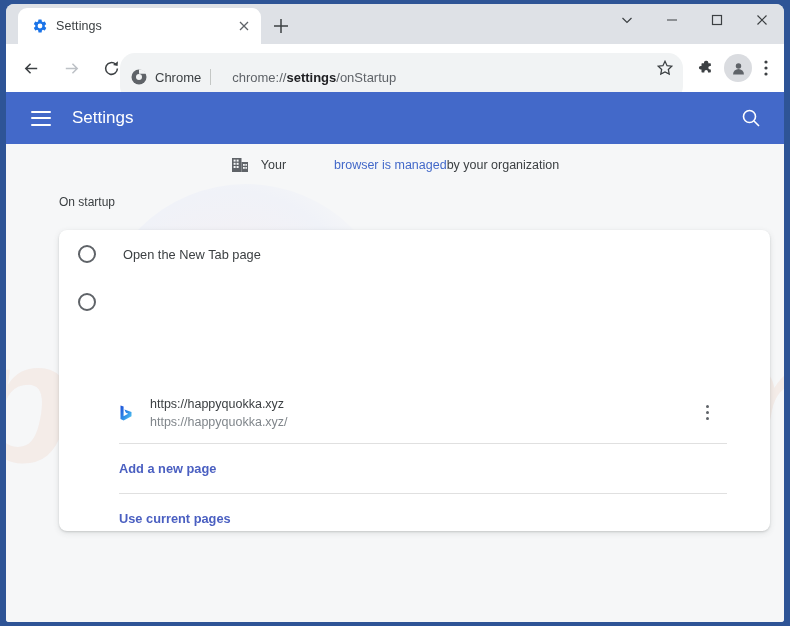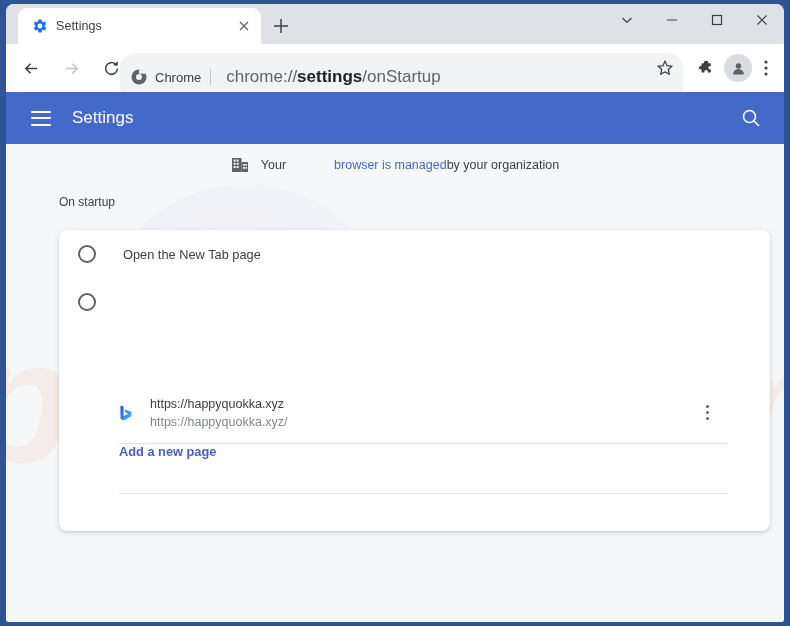--- a/index.html
+++ b/index.html
@@ -111,22 +111,22 @@
   .omni-chrome-label {
     margin-left: 8px;
     font-size: 13px; color: #3c4043;
   }
   .omni-sep {
     margin-left: 9px;
     width: 1px; height: 16px;
     background: #c4c7c5;
   }
   .omni-url {
-    margin-left: 15px;
-    font-size: 17px;
+    margin-left: 21px;
+    font-size: 13px;
     color: #5f6368;
     white-space: nowrap;
   }
   .omni-url b { color: #202124; font-weight: 700; }
   .star { position: absolute; left: 650px; top: 15px; cursor: pointer; }
   .ext  { position: absolute; left: 690px; top: 15px; cursor: pointer; }
   .avatar {
     position: absolute; left: 718px; top: 10px;
     width: 28px; height: 28px; border-radius: 50%;
     background: #dadce0;
@@ -301,21 +301,21 @@
     left: 60px;
     width: 608px; height: 1px;
     background: #e0e0e0;
   }
 
   .link-row {
     position: absolute;
     left: 0;
     width: 588px; height: 49px;
     display: flex;
-    align-items: flex-start;
+    align-items: center;
     cursor: pointer;
   }
   .link-row span {
     margin-left: 60px;
     font-size: 12.8px;
     color: #4a5fc1;
     font-weight: 600;
   }
 </style>
 </head>
@@ -507,17 +507,20 @@
         </div>
 
         <div class="divider" style="top:213px;"></div>
 
         <div class="link-row" style="top:214px;">
           <span>Add a new page</span>
         </div>
 
         <div class="divider" style="top:263px;"></div>
 
+        <div class="link-row" style="top:264px;">
+          <span>Use current pages</span>
+        </div>
 
       </div>
     </div>
   </div>
 </div>
 
 </body></html>

